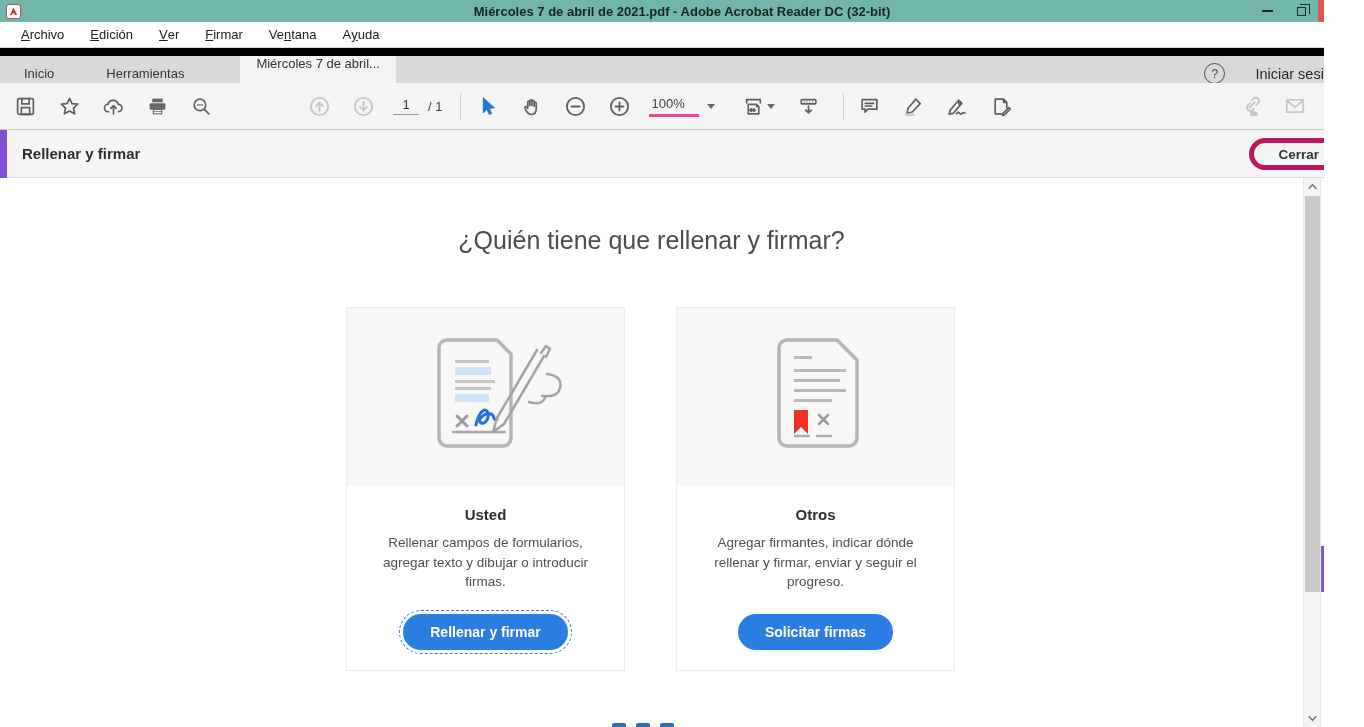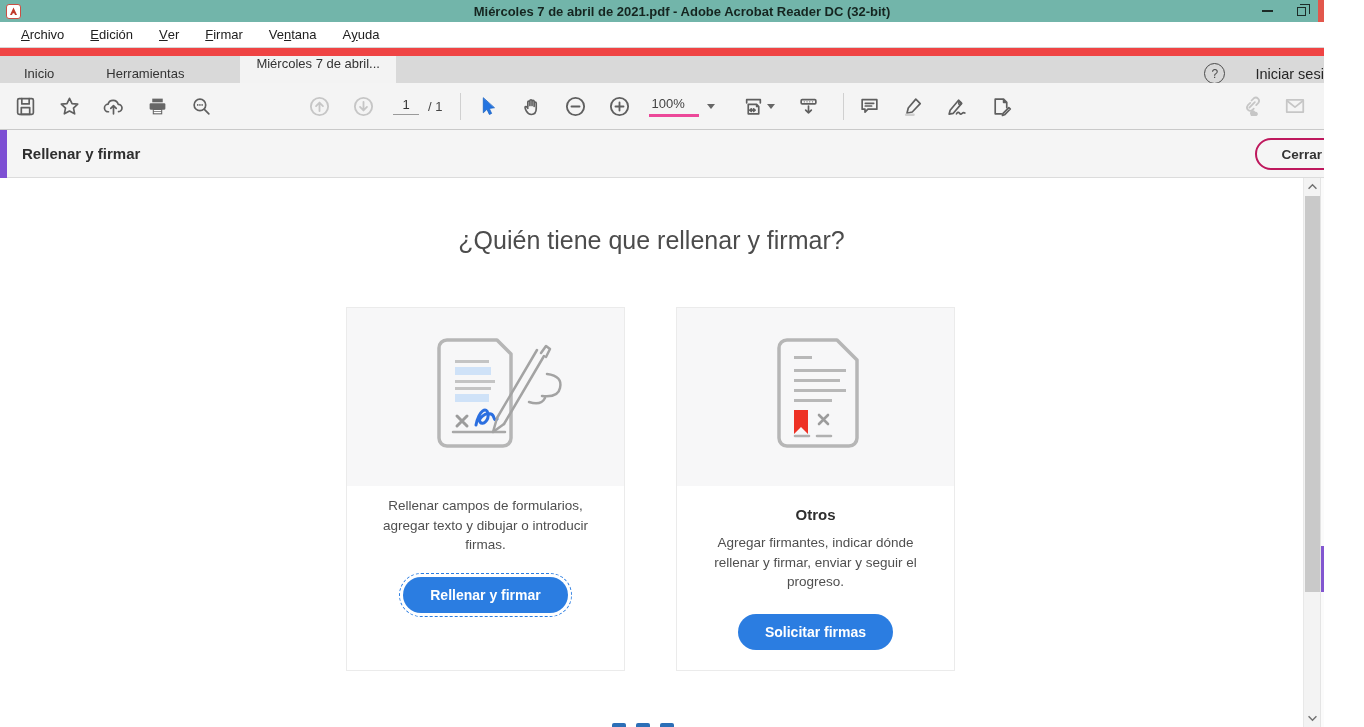--- a/index.html
+++ b/index.html
@@ -1,17 +1,17 @@
 <!DOCTYPE html>
 <html><head>
 <meta charset="utf-8">
 <style>
   * { margin:0; padding:0; box-sizing:border-box; }
   body { font-family:"Liberation Sans", sans-serif; background:#fff; }
-  .app { position:relative; width:1324px; height:727px; overflow:hidden; background:#ef4444; }
+  .app { position:relative; width:1324px; height:727px; overflow:hidden; background:#000000; }
   button { font-family:inherit; background:none; border:none; cursor:pointer; }
 
   
   .titlebar { position:absolute; left:0; top:0; width:1364px; height:22px;
     background:#72b5aa; display:flex; align-items:center; }
   .appicon { margin-left:6px; width:15px; height:15px; display:flex; }
   .wtitle { position:absolute; left:0; right:0; text-align:center; font-size:13px;
     font-weight:bold; color:#152520; }
   .wcontrols { position:absolute; right:0; top:0; height:22px; display:flex; }
   .wbtn { width:34px; height:22px; display:flex; align-items:center; justify-content:center; }
@@ -54,21 +54,21 @@
   .zoomval { font-size:13px; color:#444; border-bottom:3px solid #ec4899; padding:0 14px 3px 2px; }
   .caret { width:0; height:0; border-left:4px solid transparent; border-right:4px solid transparent;
     border-top:5px solid #666; margin-left:8px; }
   .toolbar-right { position:absolute; right:11px; display:flex; }
 
   
   .panelheader { position:absolute; left:0; top:130px; width:1364px; height:48px; background:#f5f5f5;
     border-bottom:1px solid #dcdcdc; display:flex; align-items:center; }
   .purple-stripe { position:absolute; left:0; top:0; width:7px; height:48px; background:#7d4fd3; }
   .paneltitle { margin-left:22px; font-size:15px; font-weight:bold; color:#2e2e2e; }
-  .closebtn { position:absolute; right:16px; top:8px; height:32px; padding:0 24px; border:2px solid #be185d;
+  .closebtn { position:absolute; right:16px; top:8px; height:32px; padding:0 24px; border:5px solid #be185d;
     border-radius:16px; font-size:13.5px; font-weight:bold; color:#333; background:transparent; }
 
   
   .content { position:absolute; left:0; top:178px; width:1303px; height:549px; background:#fff; }
   .heading { position:absolute; top:48px; left:0; width:100%; text-align:center;
     font-size:25px; font-weight:400; color:#4c4c4c; }
   .card { position:absolute; top:129px; width:279px; height:364px; background:#fff; border:1px solid #ebebeb; }
   .card.left { left:346px; } .card.right { left:676px; }
   .card-illo { height:178px; background:#f7f7f8; display:flex; align-items:center; justify-content:center; }
   .card-title { margin-top:20px; text-align:center; font-size:15px; font-weight:bold; color:#2e2e2e; }
@@ -340,20 +340,21 @@
           <rect x="54" y="72" width="34" height="8" fill="#cfe2f8"></rect>
           <path d="M56,94 l10,10 M66,94 l-10,10" stroke="#9c9c9c" stroke-width="3"></path>
           <path d="M75,103 C78,88 86,84 87,92 C88,98 82,104 79,100 C77,97 84,90 90,92 M90,92 C94,93 92,100 96,97" stroke="#2b6fe0" stroke-width="3"></path>
           <path d="M52,110 h52" stroke="#a8a8a8" stroke-width="2.5"></path>
           <path d="M136,28 L96,96 M143,34 L103,102" stroke="#a3a3a3" stroke-width="2.5"></path>
           <path d="M96,96 l-4,14 11,-8" stroke="#a3a3a3" stroke-width="2.5"></path>
           <path d="M140,31 l5,-7 4,3 -4,8" stroke="#a3a3a3" stroke-width="2.5"></path>
           <path d="M146,52 q16,2 13,14 q-2,10 -18,8 M128,80 q12,4 16,-4" stroke="#a3a3a3" stroke-width="2.5"></path>
         </svg>
       </div>
+      <div class="card-title">Usted</div>
       <div class="card-desc">Rellenar campos de formularios, agregar texto y dibujar o introducir firmas.</div>
       <div class="card-btnrow">
         <button class="cta focused">Rellenar y firmar</button>
       </div>
     </div>
 
     <div class="card right">
       <div class="card-illo">
         <svg viewBox="0 0 170 150" width="170" height="150" fill="none" stroke-linecap="round" stroke-linejoin="round">
           <path d="M48,26 a8,8 0 0 1 8,-8 H106 l20,20 V116 a8,8 0 0 1 -8,8 H56 a8,8 0 0 1 -8,-8 Z" stroke="#b6b6b6" stroke-width="3.5"></path>

